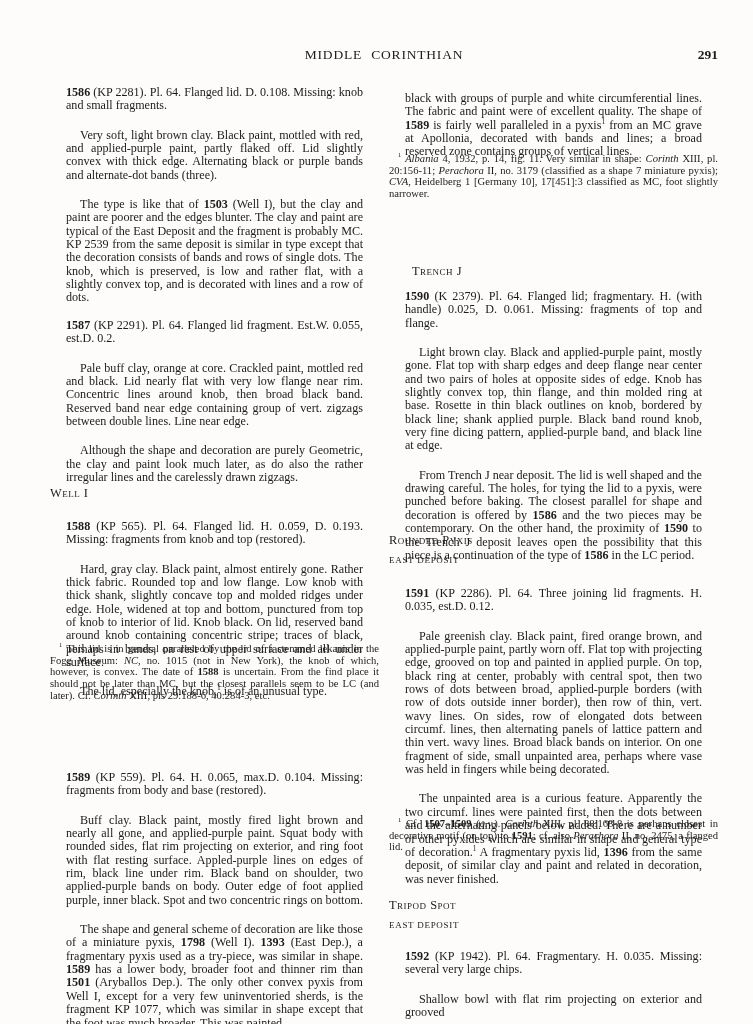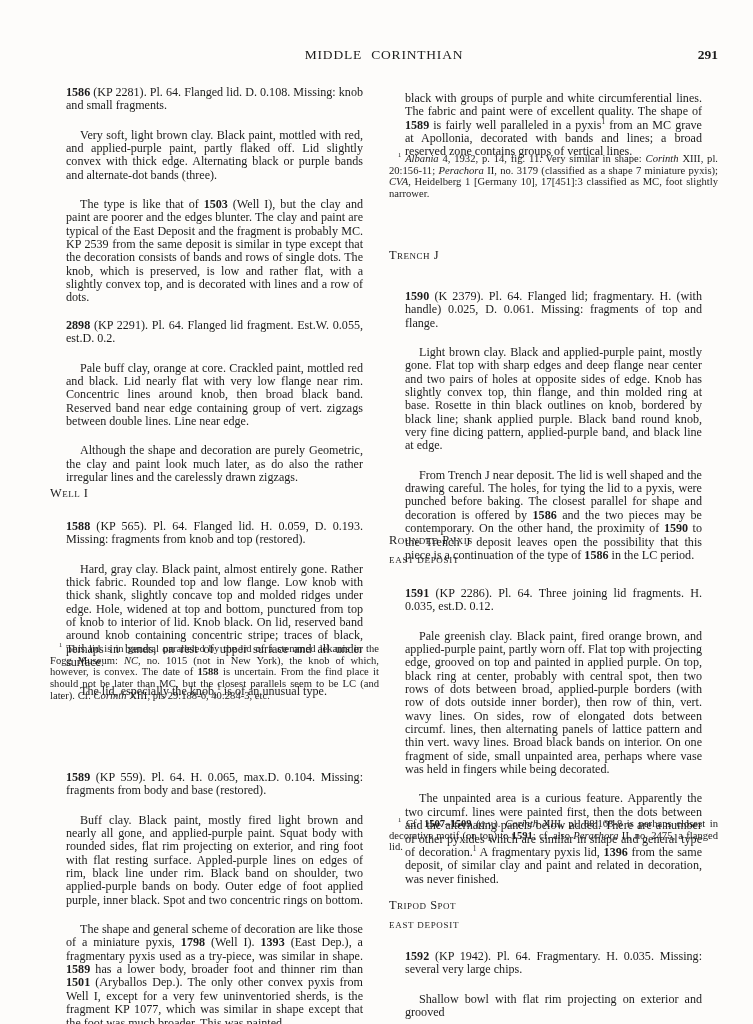--- a/index.html
+++ b/index.html
@@ -56,21 +56,21 @@
 <div class="page">
   <div class="running-head">MIDDLE CORINTHIAN</div>
   <div class="page-number">291</div>
   <div class="col col-left">
       <div class="block entry" style="top: 70px;">
         <p><b>1586</b> (KP 2281). Pl. 64. Flanged lid. D. 0.108. Missing: knob and small fragments.</p>
         <p class="p-indent">Very soft, light brown clay. Black paint, mottled with red, and applied-purple paint, partly flaked off. Lid slightly convex with thick edge. Alternating black or purple bands and alternate-dot bands (three).</p>
         <p class="p-indent">The type is like that of <b>1503</b> (Well I), but the clay and paint are poorer and the edges blunter. The clay and paint are typical of the East Deposit and the fragment is probably MC. KP 2539 from the same deposit is similar in type except that the decoration consists of bands and rows of single dots. The knob, which is preserved, is low and rather flat, with a slightly convex top, and is decorated with lines and a row of dots.</p>
       </div>
       <div class="block entry" style="top: 303px;">
-        <p><b>2898</b> (KP 2291). Pl. 64. Flanged lid fragment. Est.W. 0.055, est.D. 0.2.</p>
+        <p><b>1587</b> (KP 2291). Pl. 64. Flanged lid fragment. Est.W. 0.055, est.D. 0.2.</p>
         <p class="p-indent">Pale buff clay, orange at core. Crackled paint, mottled red and black. Lid nearly flat with very low flange near rim. Concentric lines around knob, then broad black band. Reserved band near edge containing group of vert. zigzags between double lines. Line near edge.</p>
         <p class="p-indent">Although the shape and decoration are purely Geometric, the clay and paint look much later, as do also the rather irregular lines and the carelessly drawn zigzags.</p>
       </div>
       <div class="block" style="top: 486px;">
         <div class="section-heading">Well I</div>
       </div>
       <div class="block entry" style="top: 504px;">
         <p><b>1588</b> (KP 565). Pl. 64. Flanged lid. H. 0.059, D. 0.193. Missing: fragments from knob and top (restored).</p>
         <p class="p-indent">Hard, gray clay. Black paint, almost entirely gone. Rather thick fabric. Rounded top and low flange. Low knob with thick shank, slightly concave top and molded ridges under edge. Hole, widened at top and bottom, punctured from top of knob to interior of lid. Knob black. On lid, reserved band around knob containing concentric stripe; traces of black, perhaps in bands, on rest of upper surface and all under surface.</p>
         <p class="p-indent">The lid, especially the knob,<sup>1</sup> is of an unusual type.</p>
@@ -84,21 +84,21 @@
         <p class="p-indent">The shape and general scheme of decoration are like those of a miniature pyxis, <b>1798</b> (Well I). <b>1393</b> (East Dep.), a fragmentary pyxis used as a try-piece, was similar in shape. <b>1589</b> has a lower body, broader foot and thinner rim than <b>1501</b> (Aryballos Dep.). The only other convex pyxis from Well I, except for a very few uninventoried sherds, is the fragment KP 1077, which was similar in shape except that the foot was much broader. This was painted</p>
       </div>
     </div>
   <div class="col col-right">
       <div class="block cont-para" style="top: 76px;">
         <p>black with groups of purple and white circumferential lines. The fabric and paint were of excellent quality. The shape of <b>1589</b> is fairly well paralleled in a pyxis<sup>1</sup> from an MC grave at Apollonia, decorated with bands and lines; a broad reserved zone contains groups of vertical lines.</p>
       </div>
       <div class="block footnote" style="top: 153px;">
         <p><sup>1</sup> <i>Albania</i> 4, 1932, p. 14, fig. 11. Very similar in shape: <i>Corinth</i> XIII, pl. 20:156-11; <i>Perachora</i> II, no. 3179 (classified as a shape 7 miniature pyxis); <i>CVA</i>, Heidelberg 1 [Germany 10], 17[451]:3 classified as MC, foot slightly narrower.</p>
       </div>
-      <div class="block" style="top: 248px;">
+      <div class="block" style="top: 264px; margin-left: 23px;">
         <div class="section-heading">Trench J</div>
       </div>
       <div class="block entry" style="top: 274px;">
         <p><b>1590</b> (K 2379). Pl. 64. Flanged lid; fragmentary. H. (with handle) 0.025, D. 0.061. Missing: fragments of top and flange.</p>
         <p class="p-indent">Light brown clay. Black and applied-purple paint, mostly gone. Flat top with sharp edges and deep flange near center and two pairs of holes at opposite sides of edge. Knob has slightly convex top, thin flange, and thin molded ring at base. Rosette in thin black outlines on knob, bordered by black line; shank applied purple. Black band round knob, very fine dicing pattern, applied-purple band, and black line at edge.</p>
         <p class="p-indent">From Trench J near deposit. The lid is well shaped and the drawing careful. The holes, for tying the lid to a pyxis, were punched before baking. The closest parallel for shape and decoration is offered by <b>1586</b> and the two pieces may be contemporary. On the other hand, the proximity of <b>1590</b> to the Trench J deposit leaves open the possibility that this piece is a continuation of the type of <b>1586</b> in the LC period.</p>
       </div>
       <div class="block" style="top: 533px;">
         <div class="section-heading">Rounded Pyxis</div>
         <div class="sub-heading">East Deposit</div>

